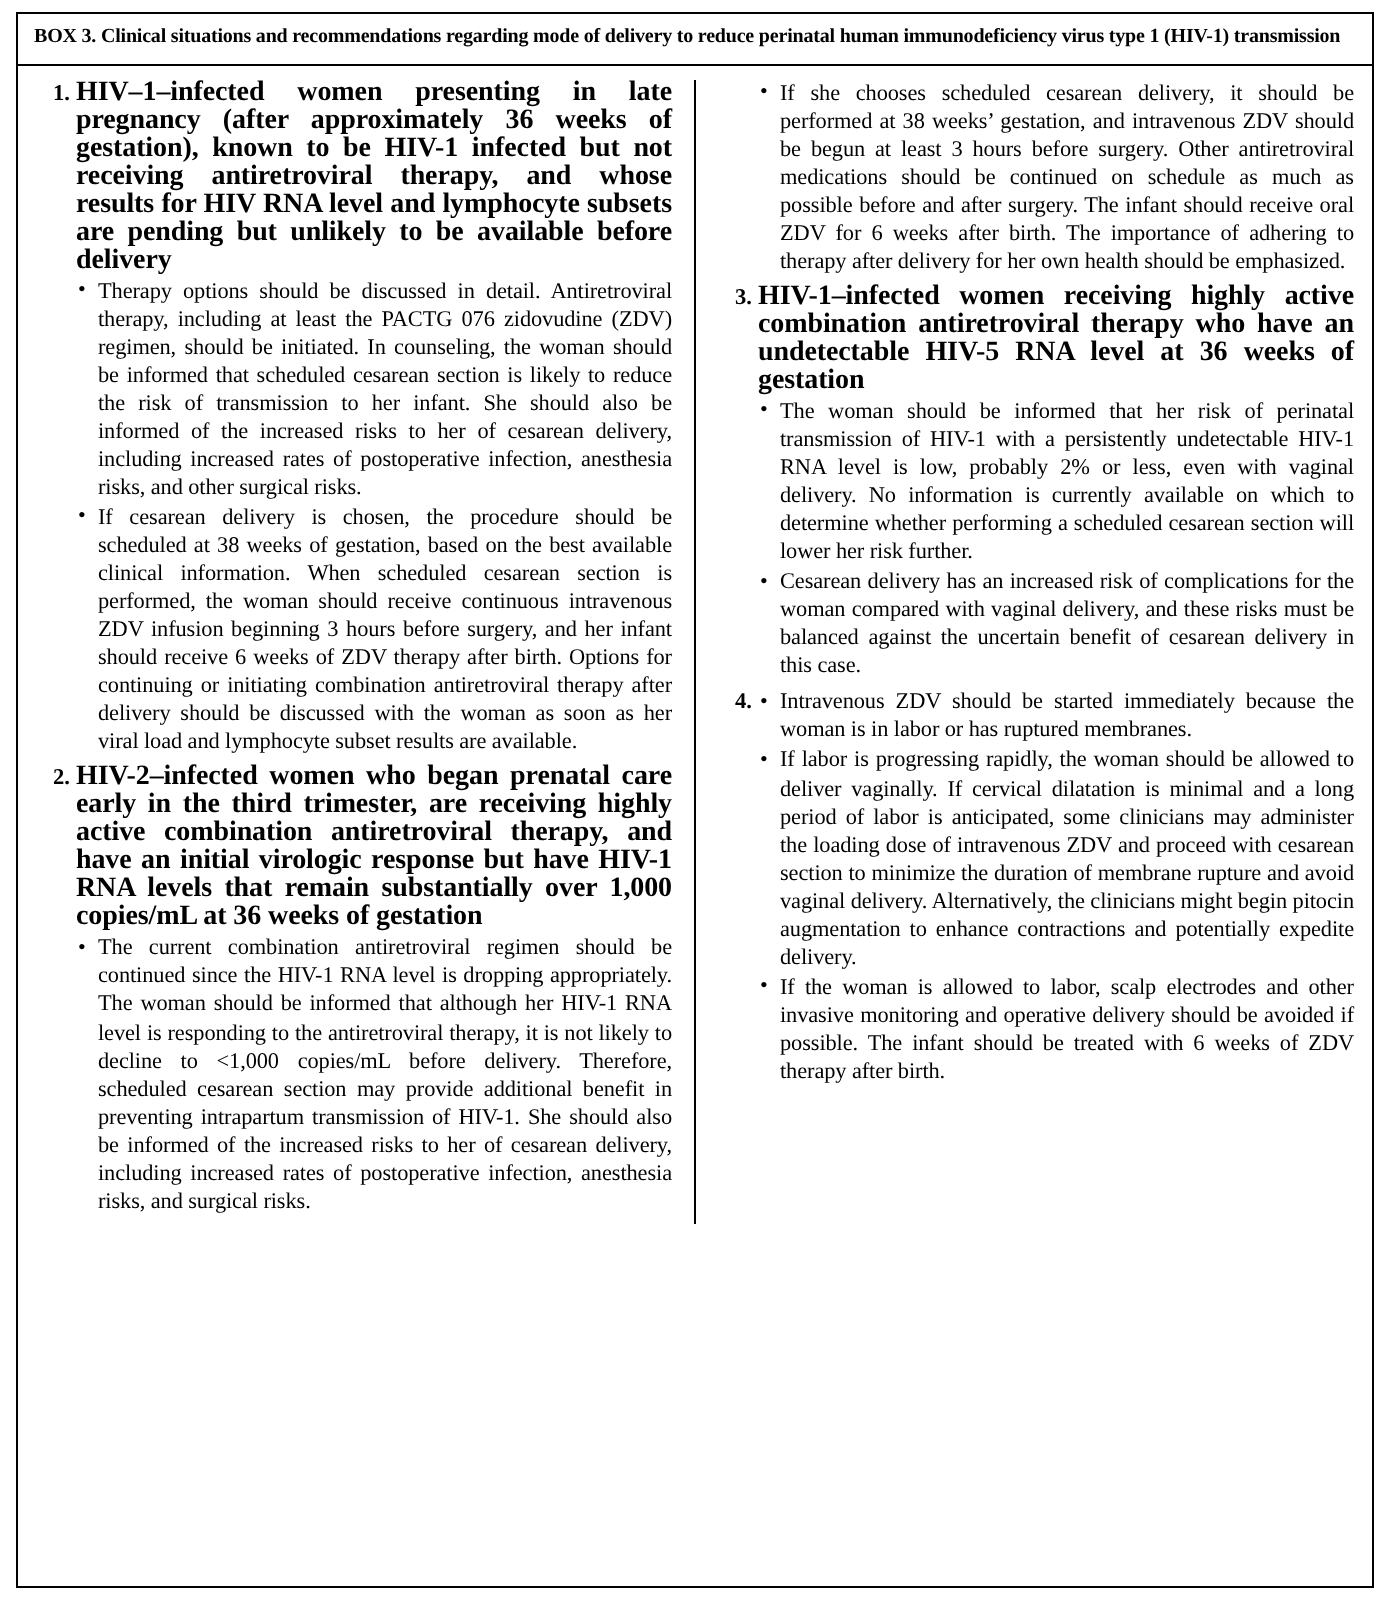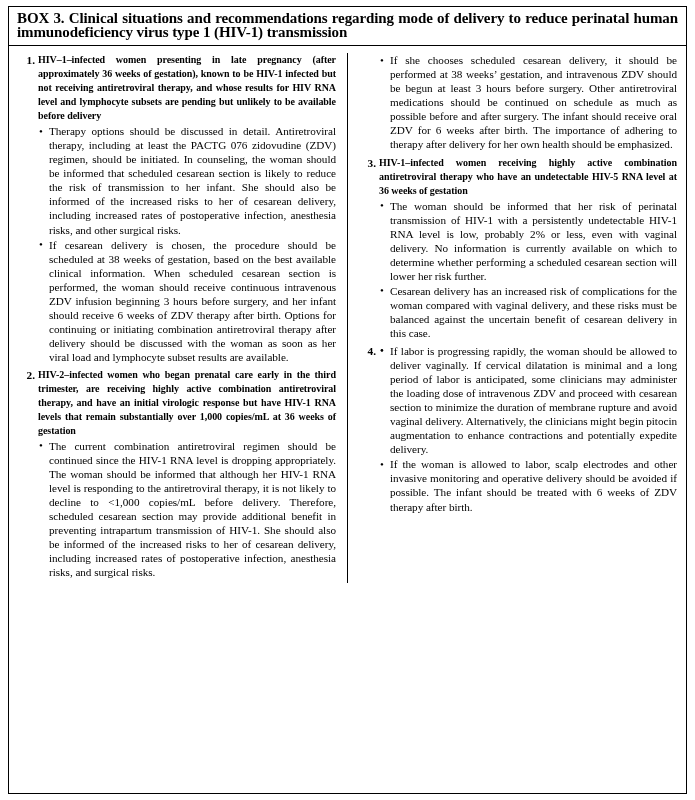--- a/index.html
+++ b/index.html
@@ -25,21 +25,21 @@
     top: 6px;
     width: 679px;
     height: 788px;
     box-sizing: border-box;
     border: 1.5px solid #000;
     background: #fff;
   }
   .box-title {
     font-family: "Liberation Serif", serif;
     font-weight: bold;
-    font-size: 15px;
+    font-size: 10px;
     line-height: 13.6px;
     padding: 5px 8px 4px 8px;
     text-align: justify;
     letter-spacing: -0.1px;
   }
   .rule {
     border: 0;
     border-top: 1.2px solid #000;
     margin: 2px 0 0 0;
   }
@@ -75,21 +75,21 @@
     left: 0;
     top: 0;
     width: 17px;
     text-align: right;
     font-weight: bold;
     font-size: 11.3px;
     line-height: 14.0px;
   }
   .item-head {
     font-weight: bold;
-    font-size: 10px;
+    font-size: 14px;
     line-height: 14.0px;
     text-align: justify;
     letter-spacing: -0.05px;
   }
   ul.bullets {
     list-style: none;
     margin: 1px 0 4px 0;
     padding: 0;
   }
   ul.bullets > li {
@@ -179,20 +179,21 @@
                 <span>Cesarean delivery has an increased risk of complications for the woman compared with vaginal delivery, and these risks must be balanced against the uncertain benefit of cesarean delivery in this case.</span>
               </li>
             </ul>
           </li>
 
           <li>
             <span class="numlabel">4.</span>
             <ul class="bullets">
               <li>
                 <span class="bul">•</span>
+                <span>Intravenous ZDV should be started immediately because the woman is in labor or has ruptured membranes.</span>
               </li>
               <li>
                 <span class="bul">•</span>
                 <span>If labor is progressing rapidly, the woman should be allowed to deliver vaginally. If cervical dilatation is minimal and a long period of labor is anticipated, some clinicians may administer the loading dose of intravenous ZDV and proceed with cesarean section to minimize the duration of membrane rupture and avoid vaginal delivery. Alternatively, the clinicians might begin pitocin augmentation to enhance contractions and potentially expedite delivery.</span>
               </li>
               <li>
                 <span class="bul">•</span>
                 <span>If the woman is allowed to labor, scalp electrodes and other invasive monitoring and operative delivery should be avoided if possible. The infant should be treated with 6 weeks of ZDV therapy after birth.</span>
               </li>
             </ul>

